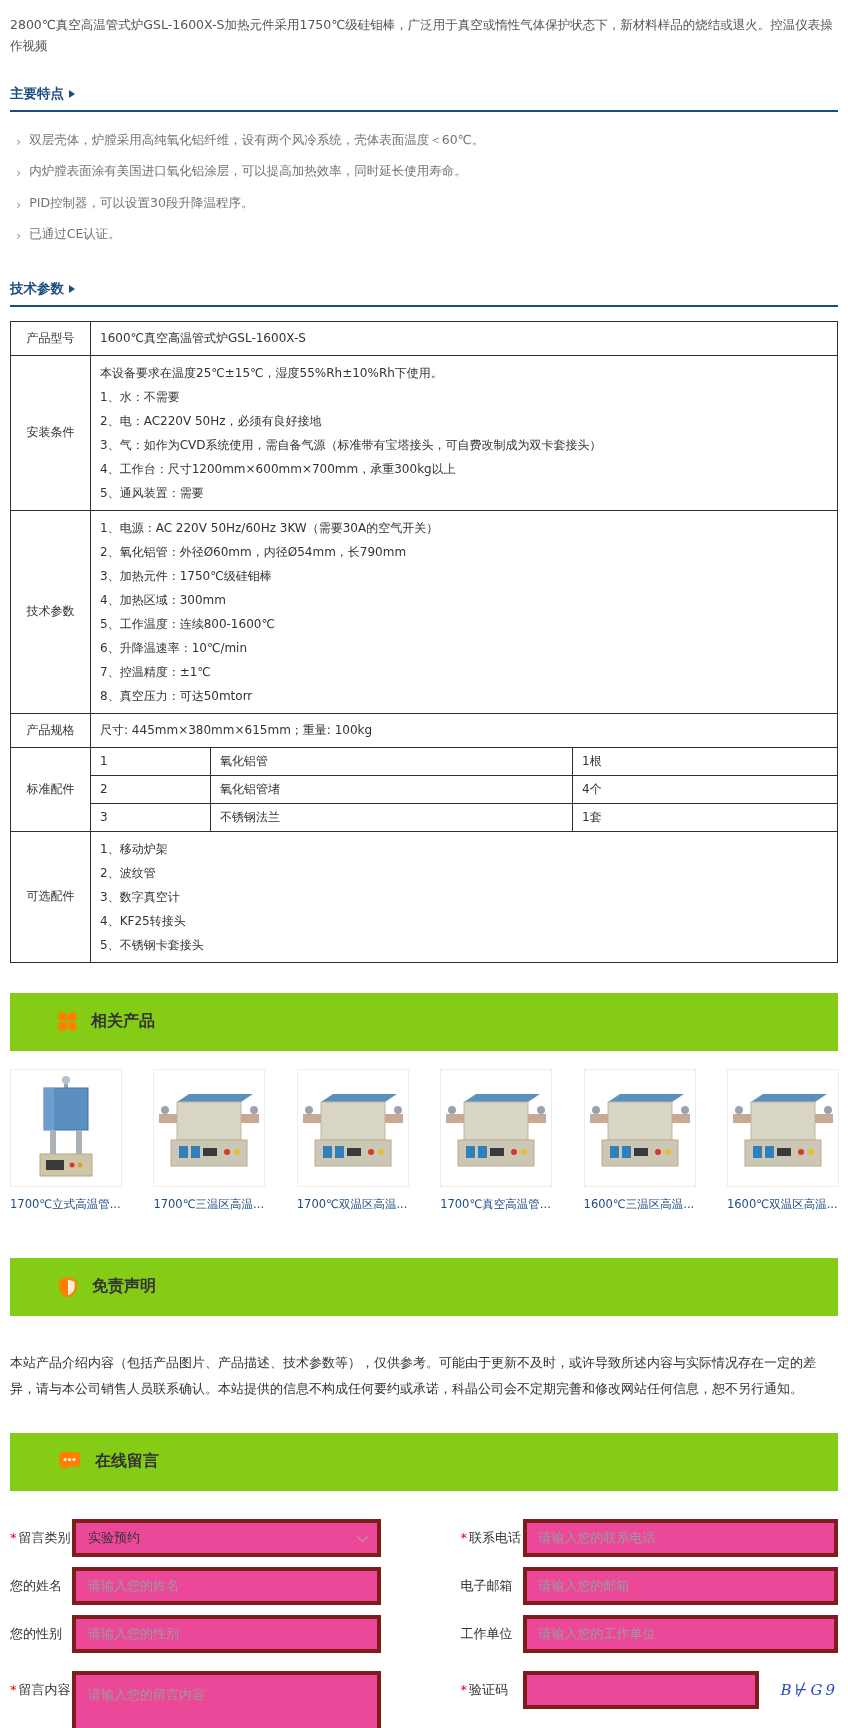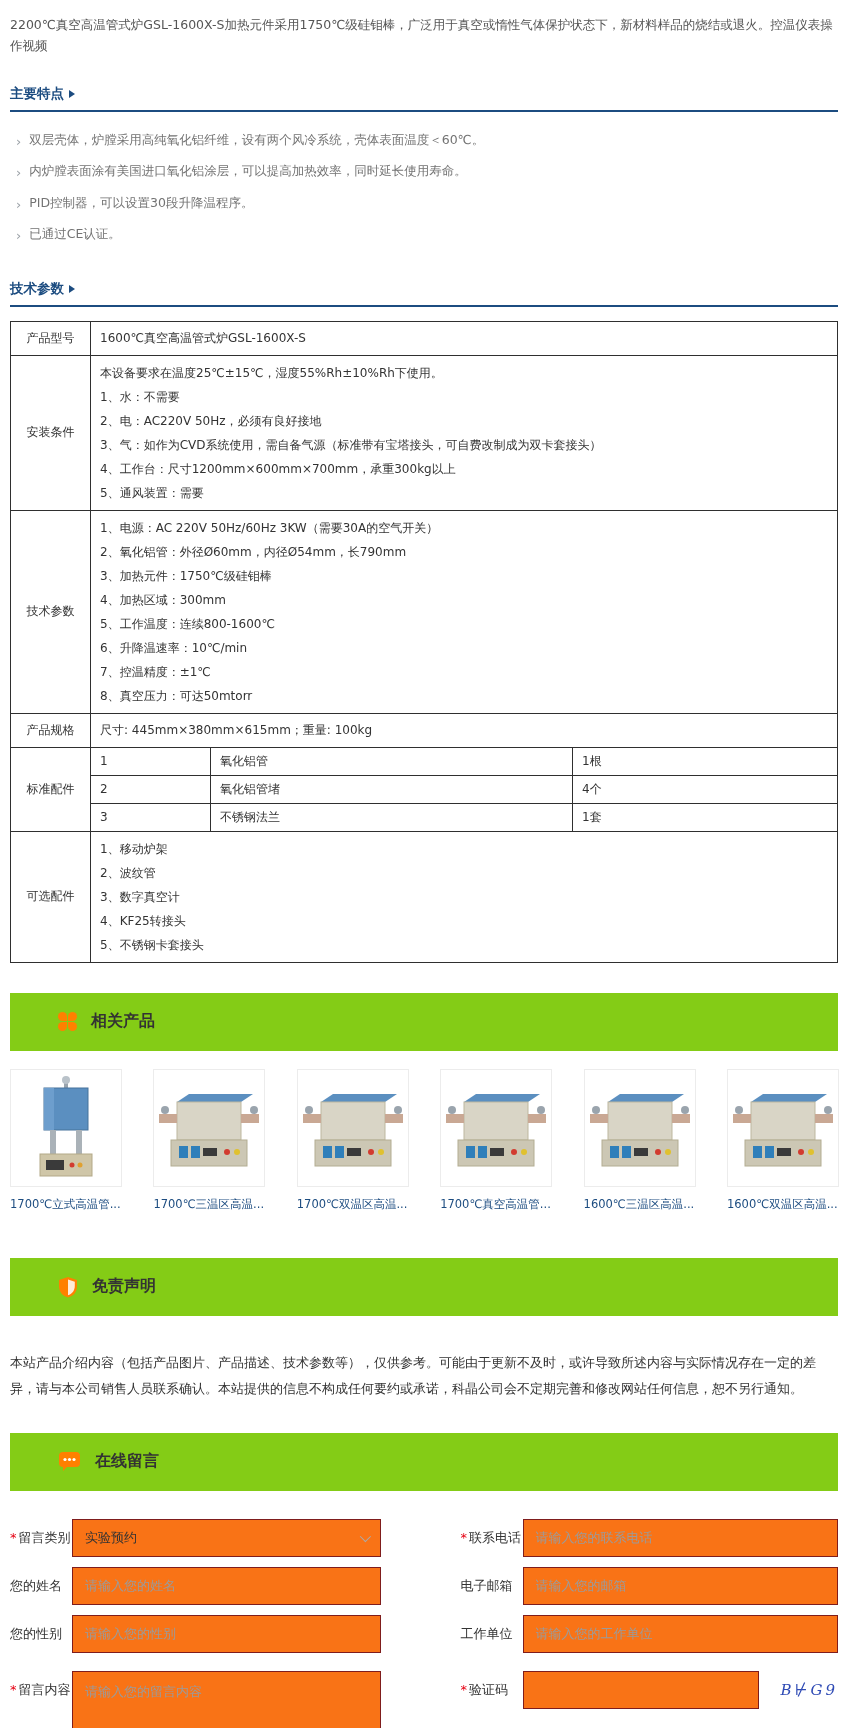--- a/index.html
+++ b/index.html
@@ -75,41 +75,41 @@
   
   .band.msg { margin-top: 30px; }
   .form { margin-top: 28px; }
   .form-grid { display:grid; grid-template-columns: 1fr 1fr; column-gap: 80px; row-gap: 10px; }
   .f-row { display:flex; align-items:center; }
   .f-row.top { align-items:flex-start; }
   .f-label { flex: 0 0 62px; font-size:13px; color:#333; display:flex; align-items:center; }
   .f-row.top .f-label { padding-top: 10px; }
   .req { color:#e60012; margin-right:2px; font-size:13px; }
   .f-input, .f-select, .f-area {
-    flex:1; height:38px; background:#f97316; border:1px solid #7f1d1d;
+    flex:1; height:38px; background:#ec4899; border:4px solid #7f1d1d;
     font-size:13px; color:#333; padding:0 12px; outline:none;
     font-family:"DejaVu Sans", sans-serif;
   }
   .f-input::placeholder, .f-area::placeholder { color:#9b9b9b; }
   .f-select { display:flex; align-items:center; justify-content:space-between; cursor:pointer; }
   .chev { width:8px; height:8px; border-right:1.5px solid #aaa; border-bottom:1.5px solid #aaa; transform:rotate(45deg) translateY(-2px); }
   .f-area { height:150px; padding:10px 12px; resize:both; line-height:1.6; }
   .cap-input { flex:0 0 236px; }
   .cap-code {
     margin-left:22px; font-family:"DejaVu Serif", serif; font-style:italic;
     color:#2f4bb5; font-size:15px; letter-spacing:3px; white-space:nowrap;
   }
   .right-stack { display:flex; flex-direction:column; }
 </style>
 </head>
 <body>
 
 <div class="wrap">
 
-  <p class="intro-body">2200℃真空高温管式炉GSL-1600X-S加热元件采用1750℃级硅钼棒，广泛用于真空或惰性气体保护状态下，新材料样品的烧结或退火。控温仪表操作视频</p>
+  <p class="intro-body">2800℃真空高温管式炉GSL-1600X-S加热元件采用1750℃级硅钼棒，广泛用于真空或惰性气体保护状态下，新材料样品的烧结或退火。控温仪表操作视频</p>
 
   <div class="sec-head">
     <div class="sec-title">
       <span>主要特点</span>
       <span class="tri-right"></span>
     </div>
     <hr class="sec-rule">
   </div>
   <ul class="feat-list">
     <li class="feat-item">

